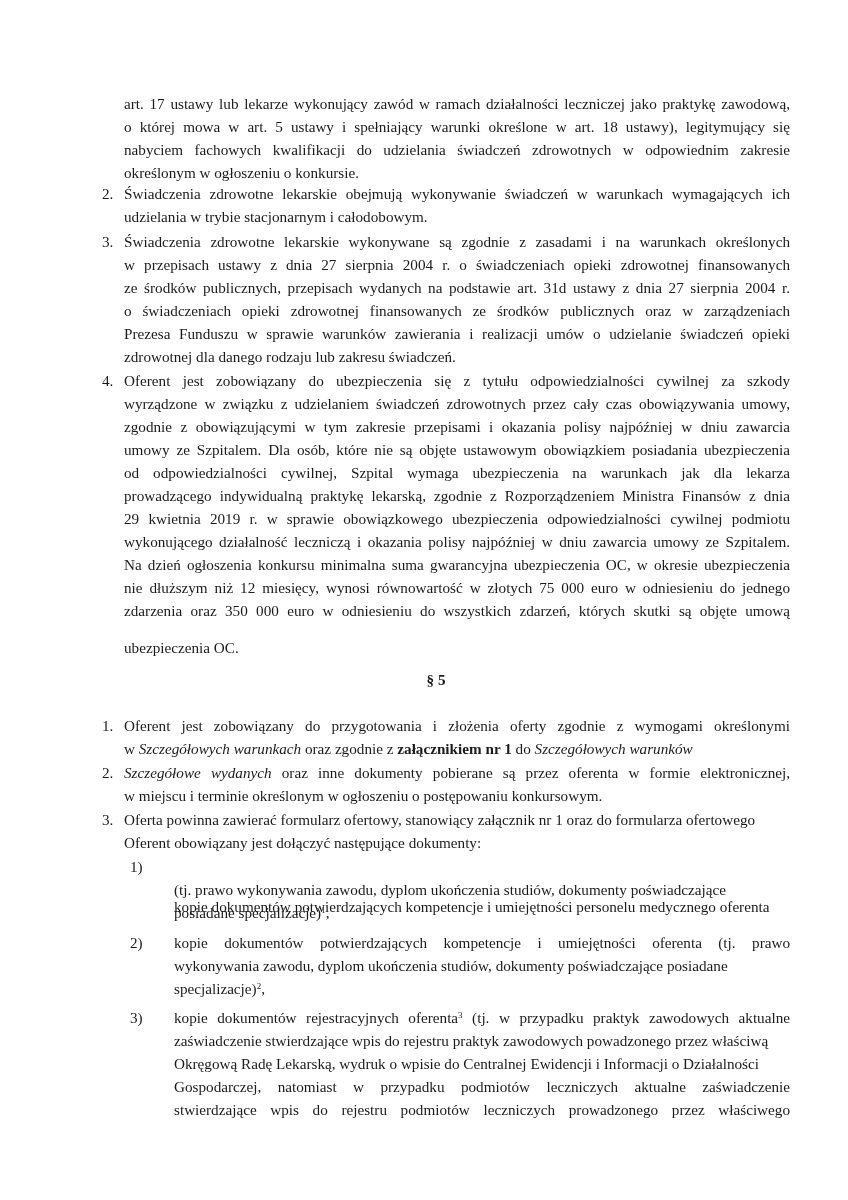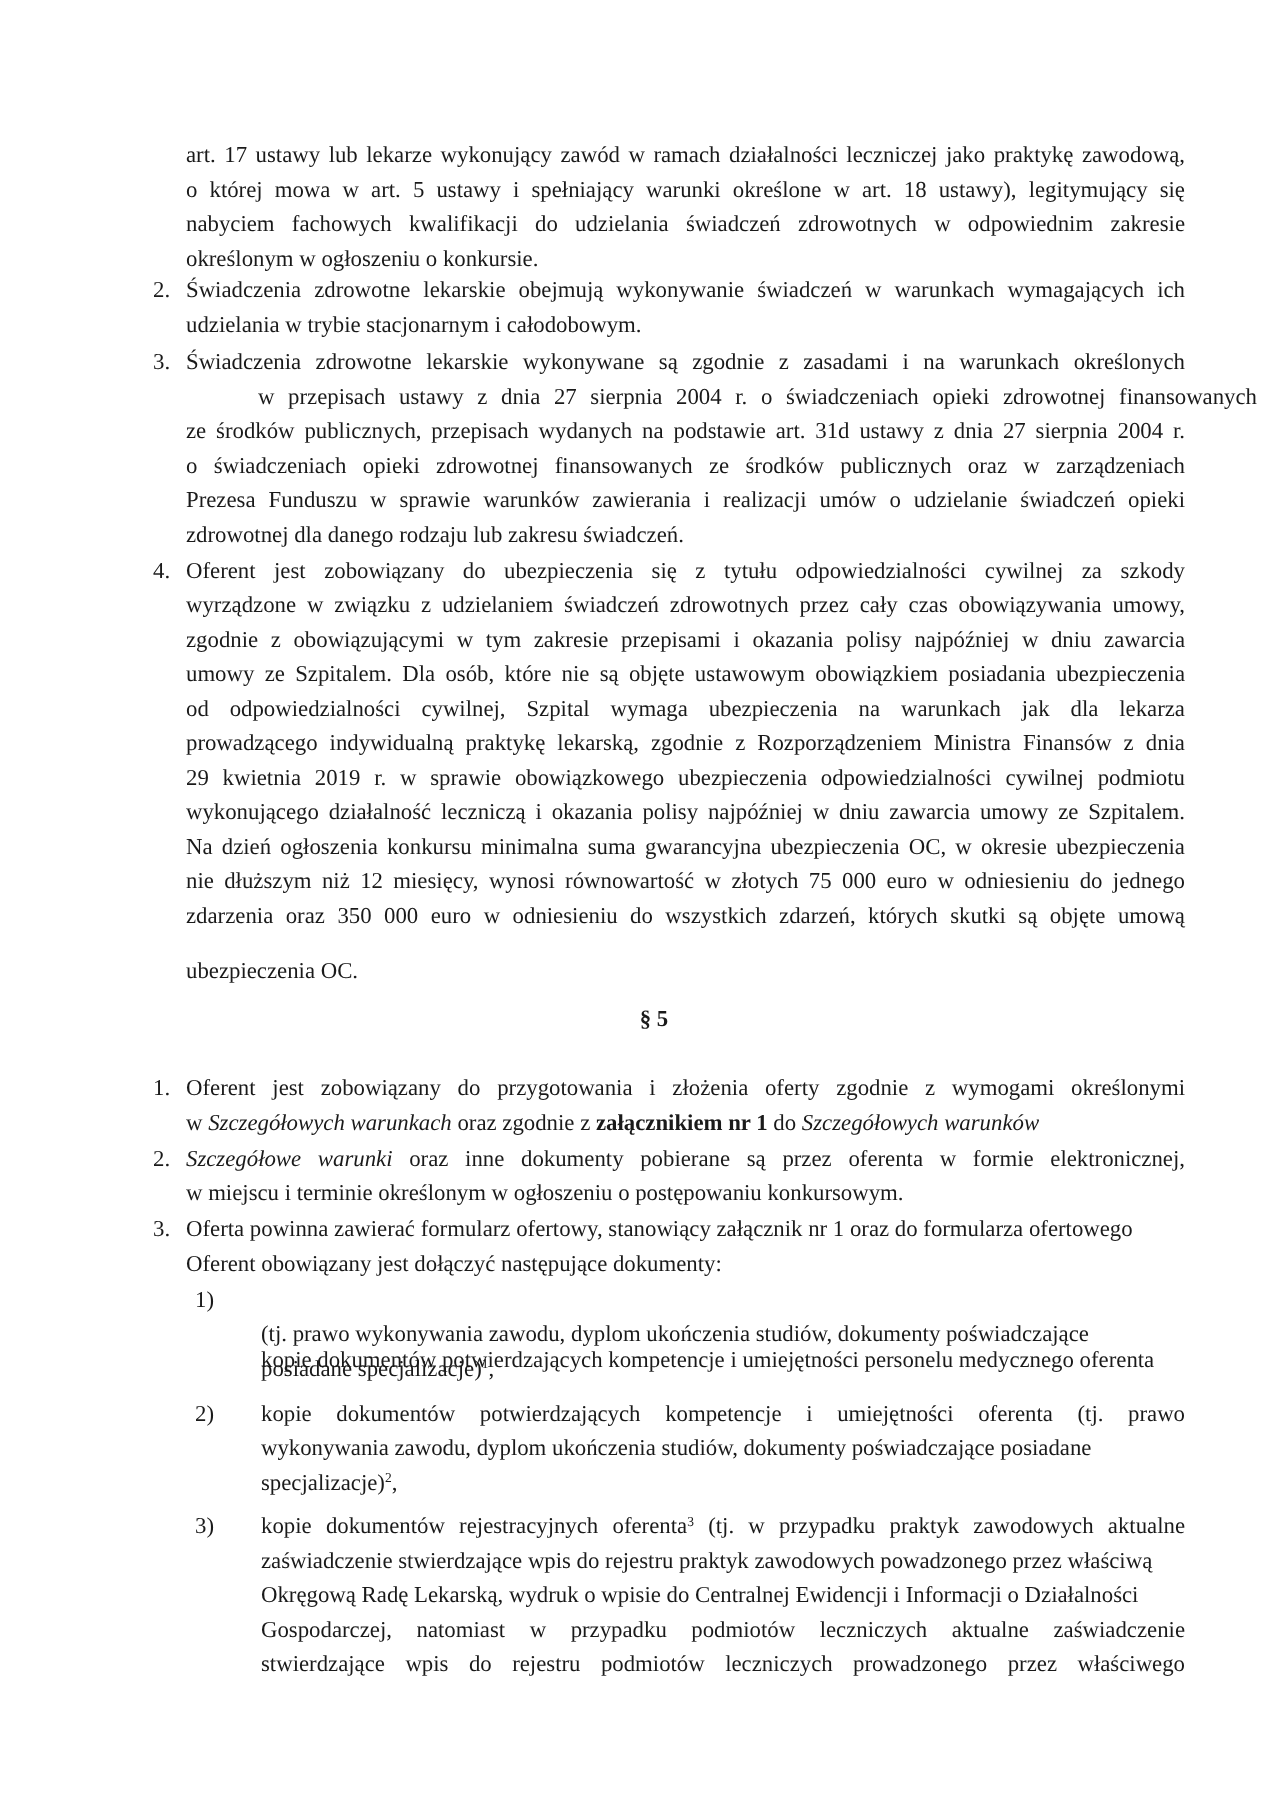--- a/index.html
+++ b/index.html
@@ -28,21 +28,21 @@
 
   <div>
     <div class="ln num" style="left:90px; top:184px;">2.</div>
     <div class="ln j" style="left:112px; top:184px; width:666px;">Świadczenia zdrowotne lekarskie obejmują wykonywanie świadczeń w warunkach wymagających ich</div>
     <div class="ln" style="left:112px; top:207px;">udzielania w trybie stacjonarnym i całodobowym.</div>
   </div>
 
   <div>
     <div class="ln num" style="left:90px; top:232px;">3.</div>
     <div class="ln j" style="left:112px; top:232px; width:666px;">Świadczenia zdrowotne lekarskie wykonywane są zgodnie z zasadami i na warunkach określonych</div>
-    <div class="ln j" style="left:112px; top:255px; width:666px;margin-left:48px;">w przepisach ustawy z dnia 27 sierpnia 2004 r. o świadczeniach opieki zdrowotnej finansowanych</div>
+    <div class="ln j" style="left:112px; top:255px; width:666px;">w przepisach ustawy z dnia 27 sierpnia 2004 r. o świadczeniach opieki zdrowotnej finansowanych</div>
     <div class="ln j" style="left:112px; top:278px; width:666px;">ze środków publicznych, przepisach wydanych na podstawie art. 31d ustawy z dnia 27 sierpnia 2004 r.</div>
     <div class="ln j" style="left:112px; top:301px; width:666px;">o świadczeniach opieki zdrowotnej finansowanych ze środków publicznych oraz w zarządzeniach</div>
     <div class="ln j" style="left:112px; top:324px; width:666px;">Prezesa Funduszu w sprawie warunków zawierania i realizacji umów o udzielanie świadczeń opieki</div>
     <div class="ln" style="left:112px; top:347px;">zdrowotnej dla danego rodzaju lub zakresu świadczeń.</div>
   </div>
 
   <div>
     <div class="ln num" style="left:90px; top:371px;">4.</div>
     <div class="ln j" style="left:112px; top:371px; width:666px;">Oferent jest zobowiązany do ubezpieczenia się z tytułu odpowiedzialności cywilnej za szkody</div>
     <div class="ln j" style="left:112px; top:394px; width:666px;">wyrządzone w związku z udzielaniem świadczeń zdrowotnych przez cały czas obowiązywania umowy,</div>
@@ -61,21 +61,21 @@
   <div class="center ln b" style="top:670px;">§ 5</div>
 
   <div>
     <div class="ln num" style="left:90px; top:716px;">1.</div>
     <div class="ln j" style="left:112px; top:716px; width:666px;">Oferent jest zobowiązany do przygotowania i złożenia oferty zgodnie z wymogami określonymi</div>
     <div class="ln" style="left:112px; top:739px;"><span>w </span><span class="i">Szczegółowych warunkach</span><span> oraz zgodnie z </span><span class="b">załącznikiem nr 1</span><span> do </span><span class="i">Szczegółowych warunków</span></div>
   </div>
 
   <div>
     <div class="ln num" style="left:90px; top:763px;">2.</div>
-    <div class="ln j" style="left:112px; top:763px; width:666px;"><span class="i">Szczegółowe warunki</span><span> oraz inne dokumenty pobierane są przez oferenta w formie elektronicznej,</span></div>
+    <div class="ln j" style="left:112px; top:763px; width:666px;"><span class="i">Szczegółowe wydanych</span><span> oraz inne dokumenty pobierane są przez oferenta w formie elektronicznej,</span></div>
     <div class="ln" style="left:112px; top:786px;">w miejscu i terminie określonym w ogłoszeniu o postępowaniu konkursowym.</div>
   </div>
 
   <div>
     <div class="ln num" style="left:90px; top:810px;">3.</div>
     <div class="ln" style="left:112px; top:810px;">Oferta powinna zawierać formularz ofertowy, stanowiący załącznik nr 1 oraz do formularza ofertowego</div>
     <div class="ln" style="left:112px; top:833px;">Oferent obowiązany jest dołączyć następujące dokumenty:</div>
 
     <div>
       <div class="ln num" style="left:118px; top:857px;">1)</div>

